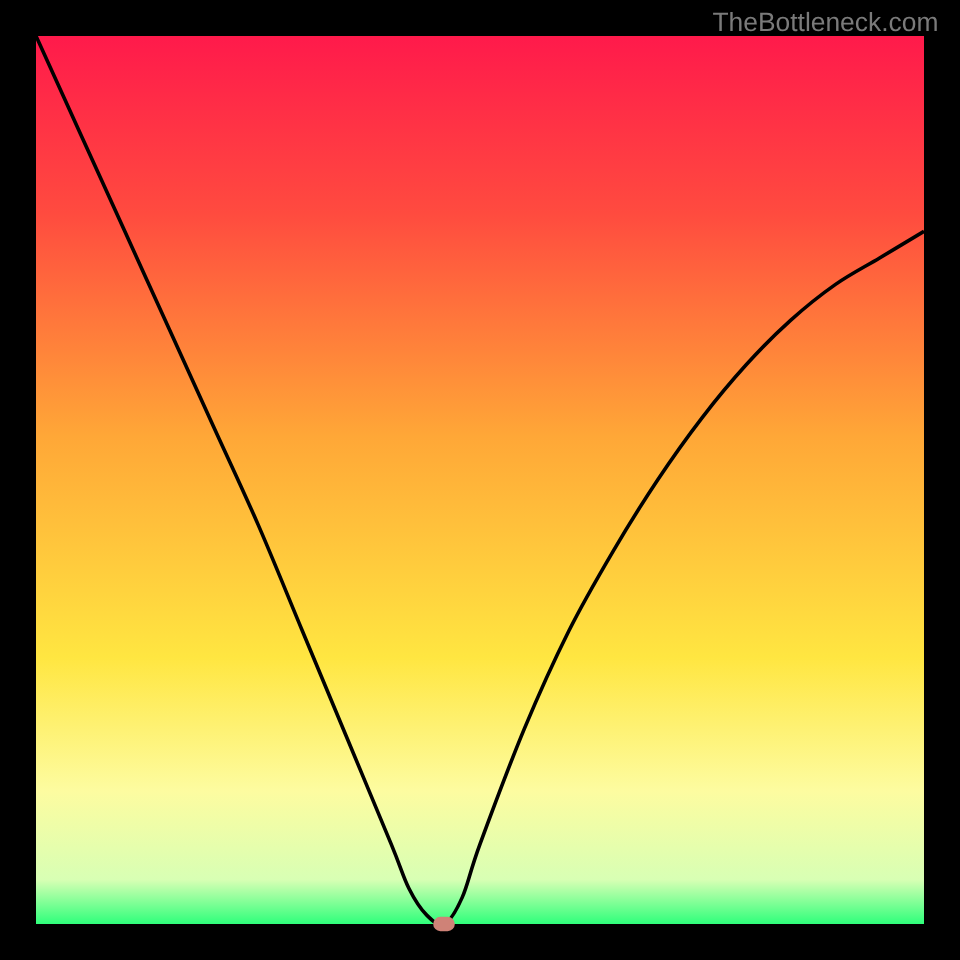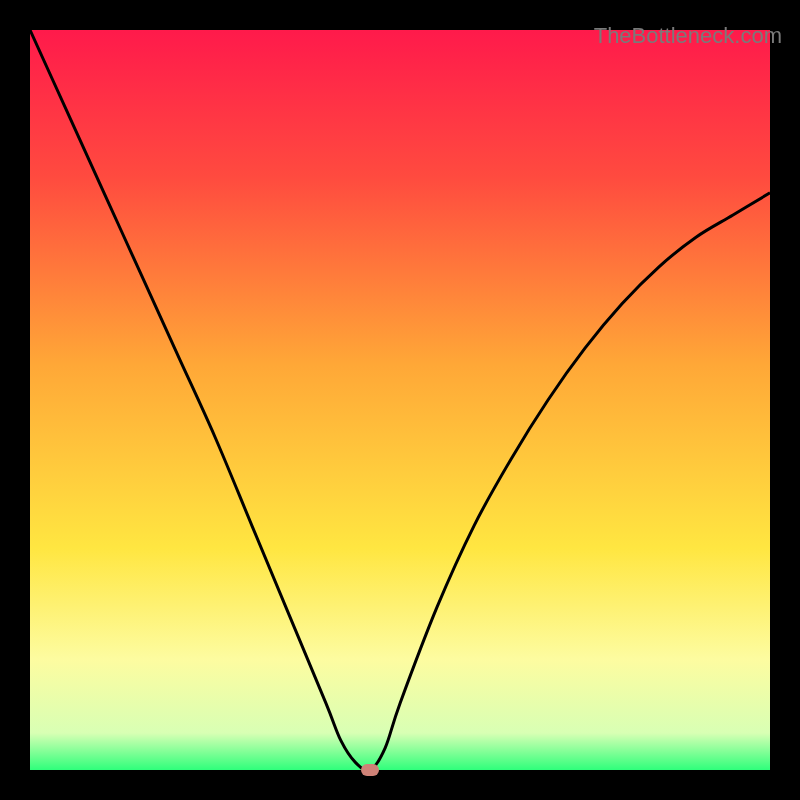--- a/index.html
+++ b/index.html
@@ -6,21 +6,21 @@
     margin: 0;
     padding: 0;
     width: 800px;
     height: 800px;
     background: #000;
     position: relative;
     font-family: Arial, sans-serif;
   }
   .watermark {
     position: absolute;
-    top: 23px;
+    top: 6px;
     right: 18px;
     color: #7a7a7a;
     font-size: 22px;
     font-weight: 400;
     z-index: 10;
   }
   .plot-area {
     position: absolute;
     left: 30px;
     top: 30px;

